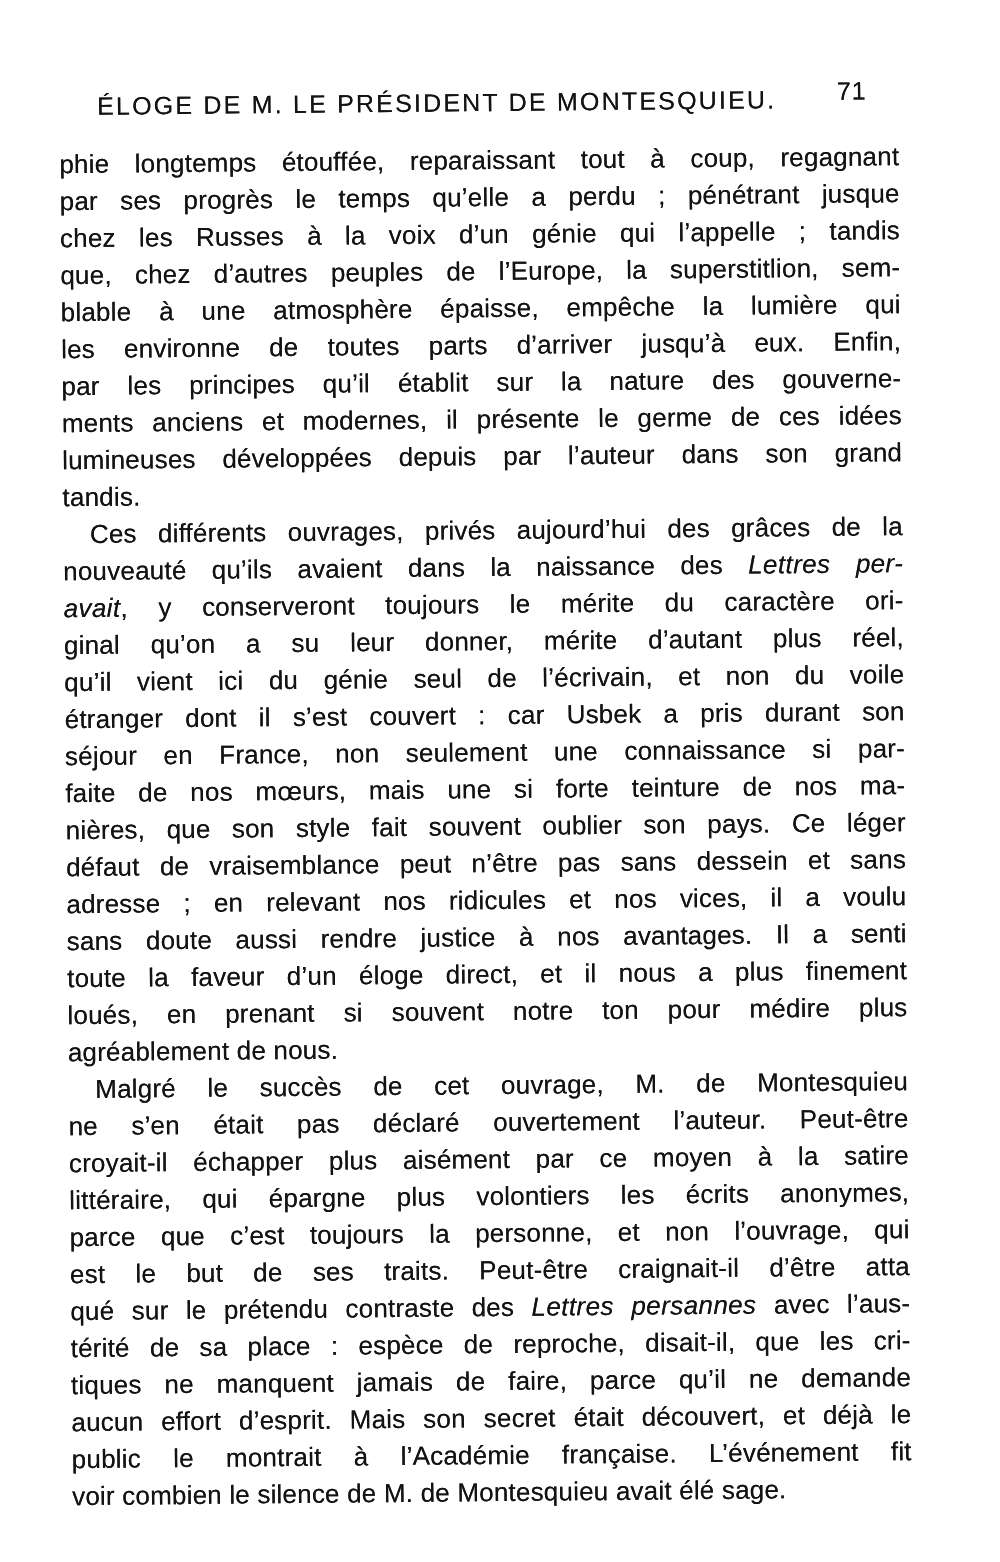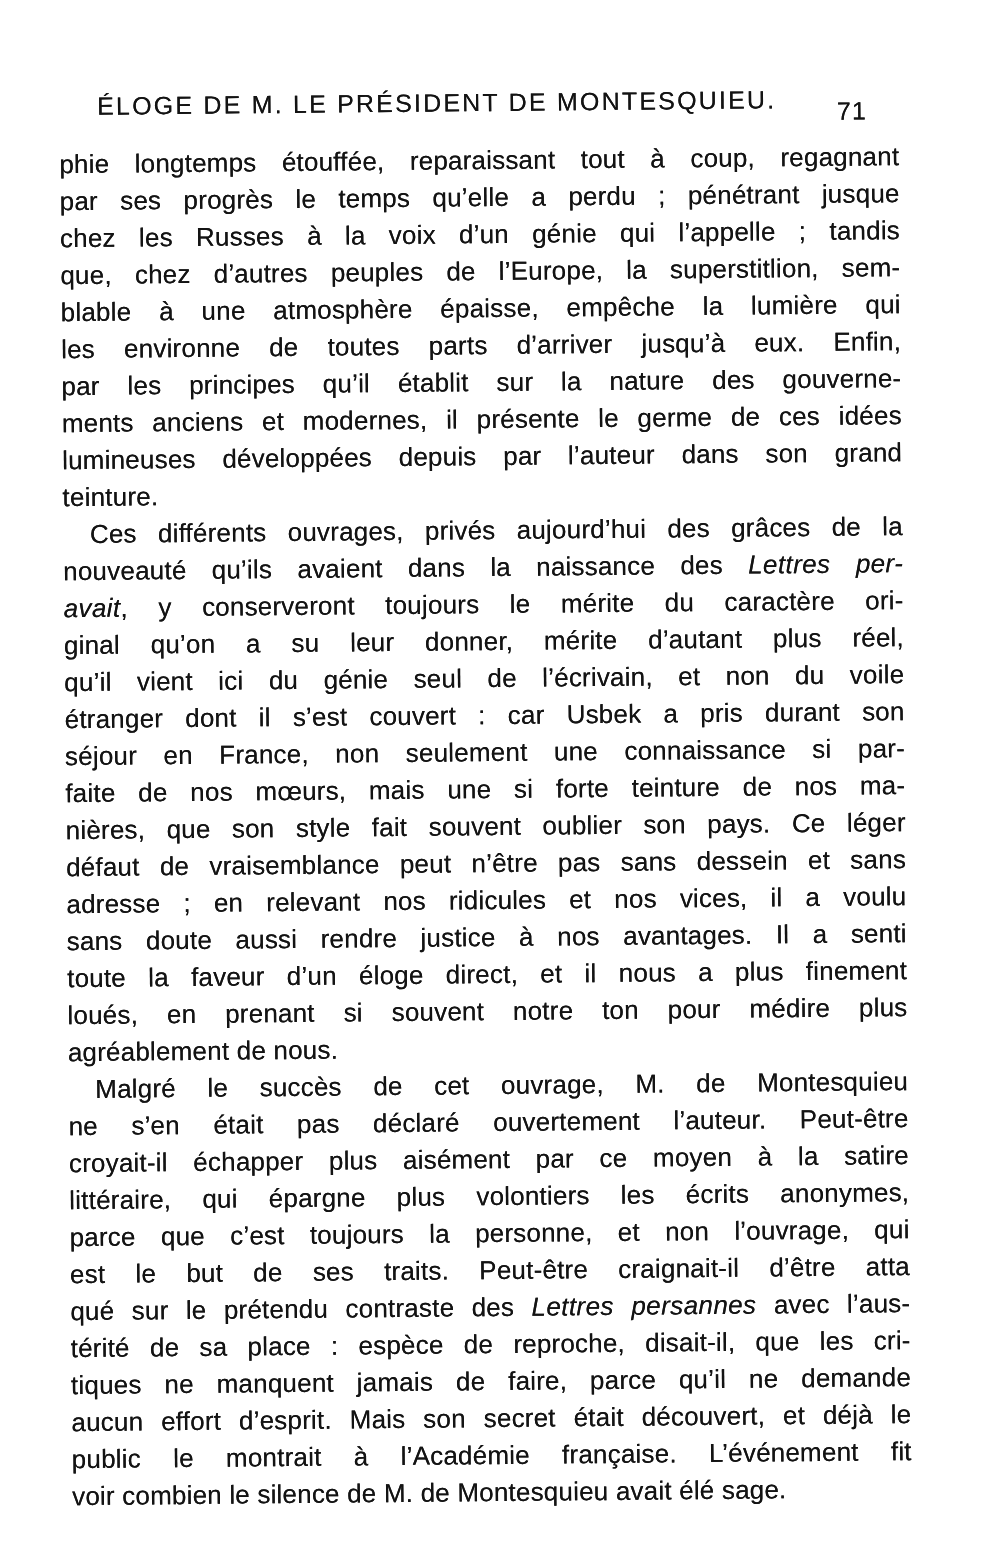--- a/index.html
+++ b/index.html
@@ -28,21 +28,21 @@
     padding-right: 112px;
     text-align: center;
     font-size: 25px;
     letter-spacing: 2.2px;
     white-space: nowrap;
     text-shadow: 0 0 0.55px rgba(17,17,17,0.9);
   }
   .pagenum {
     position: absolute;
     right: 126px;
-    top: 100px;
+    top: 80px;
     letter-spacing: 1px;
   }
   .body-text {
     margin-top: 25px;
     padding-left: 66px;
     padding-right: 94px;
     font-size: 26px;
     line-height: 37px;
     letter-spacing: 0.2px;
     text-shadow: 0 0 0.55px rgba(17,17,17,0.88);
@@ -68,21 +68,21 @@
     <div class="body-text">
         <div class="line"><span>phie longtemps étouffée, reparaissant tout à coup, regagnant</span></div>
         <div class="line"><span>par ses progrès le temps qu’elle a perdu ; pénétrant jusque</span></div>
         <div class="line"><span>chez les Russes à la voix d’un génie qui l’appelle ; tandis</span></div>
         <div class="line"><span>que, chez d’autres peuples de l’Europe, la superstitlion, sem-</span></div>
         <div class="line"><span>blable à une atmosphère épaisse, empêche la lumière qui</span></div>
         <div class="line"><span>les environne de toutes parts d’arriver jusqu’à eux. Enfin,</span></div>
         <div class="line"><span>par les principes qu’il établit sur la nature des gouverne-</span></div>
         <div class="line"><span>ments anciens et modernes, il présente le germe de ces idées</span></div>
         <div class="line"><span>lumineuses développées depuis par l’auteur dans son grand</span></div>
-        <div class="line last"><span>teinture.</span></div>
+        <div class="line last"><span>tandis.</span></div>
         <div class="line indent"><span>Ces différents ouvrages, privés aujourd’hui des grâces de la</span></div>
         <div class="line"><span>nouveauté qu’ils avaient dans la naissance des </span><em>Lettres per-</em></div>
         <div class="line"><em>avait</em><span>, y conserveront toujours le mérite du caractère ori-</span></div>
         <div class="line"><span>ginal qu’on a su leur donner, mérite d’autant plus réel,</span></div>
         <div class="line"><span>qu’il vient ici du génie seul de l’écrivain, et non du voile</span></div>
         <div class="line"><span>étranger dont il s’est couvert : car Usbek a pris durant son</span></div>
         <div class="line"><span>séjour en France, non seulement une connaissance si par-</span></div>
         <div class="line"><span>faite de nos mœurs, mais une si forte teinture de nos ma-</span></div>
         <div class="line"><span>nières, que son style fait souvent oublier son pays. Ce léger</span></div>
         <div class="line"><span>défaut de vraisemblance peut n’être pas sans dessein et sans</span></div>

